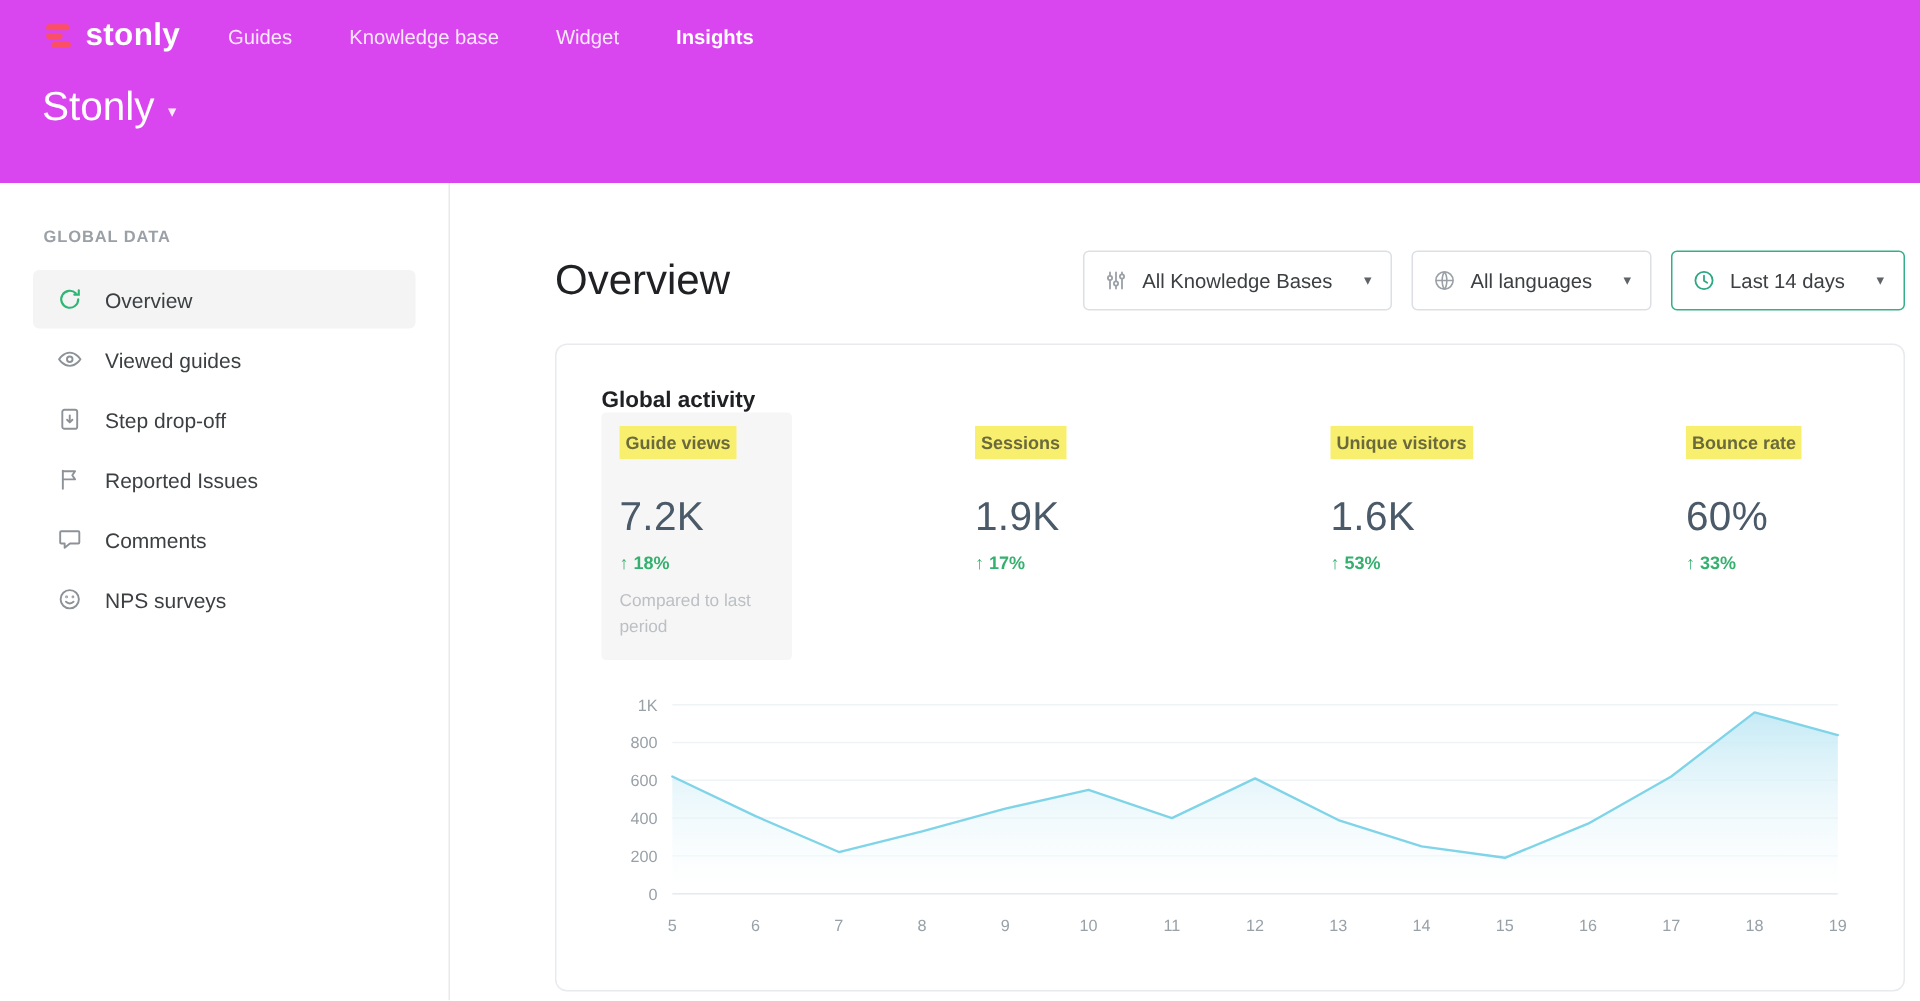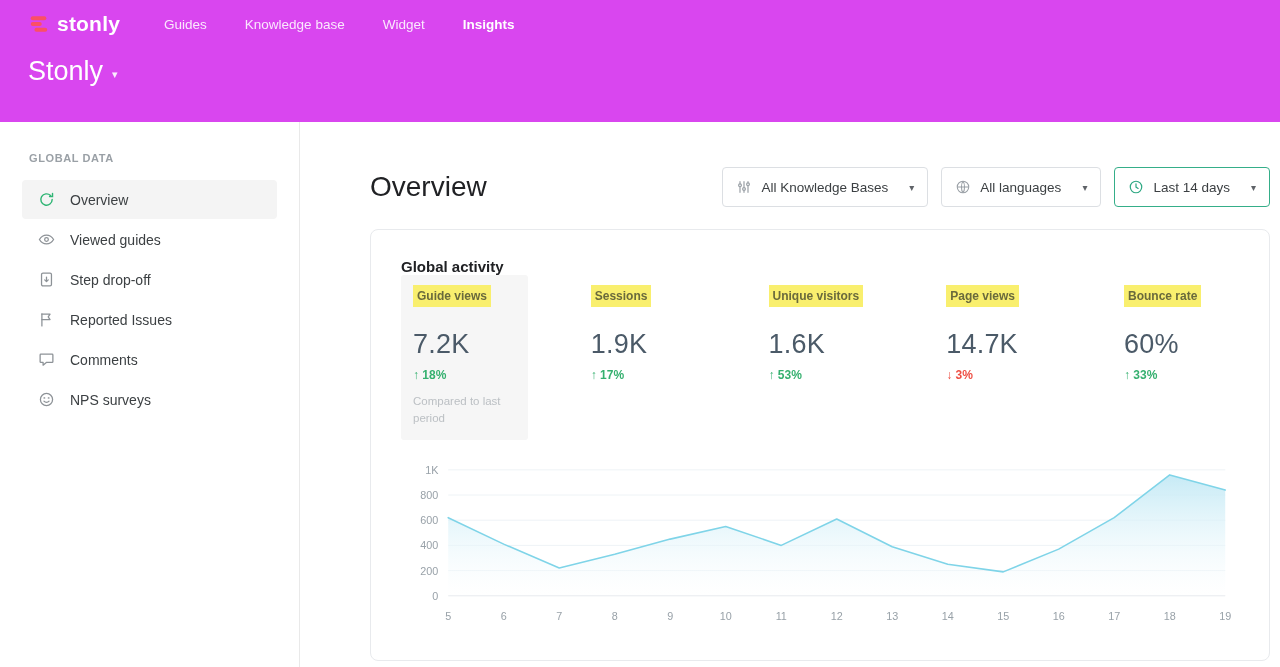--- a/index.html
+++ b/index.html
@@ -4,21 +4,21 @@
 <style>
   * { box-sizing: border-box; margin: 0; padding: 0; }
   html, body { width: 1280px; height: 667px; overflow: hidden; }
   body { font-family: "Liberation Sans", "DejaVu Sans", sans-serif; background: #ffffff; color: #202124; }
 
   
   .header { height: 122px; background: #d946ef; padding: 12px 28px 0 28px; color: #fff; }
   .nav-row { display: flex; align-items: center; }
   .brand { display: flex; align-items: center; gap: 7px; font-size: 21px; font-weight: 700; letter-spacing: 0.2px; cursor: pointer; }
   .brand svg { display: block; }
-  .top-nav { display: flex; align-items: center; margin-left: 44px; gap: 38px; }
+  .top-nav { display: flex; align-items: center; margin-left: 32px; gap: 38px; }
   .top-nav a { color: rgba(255,255,255,0.88); font-size: 13.5px; text-decoration: none; cursor: pointer; }
   .top-nav a.active { color: #ffffff; font-weight: 700; }
   .workspace-row { margin-top: 20px; display: flex; align-items: center; gap: 9px; }
   .workspace-title { font-size: 27px; font-weight: 500; }
   .ws-caret { font-size: 11px; opacity: 0.9; cursor: pointer; padding-top: 6px; }
 
   
   .body-wrap { display: flex; height: 545px; }
 
   
@@ -210,25 +210,20 @@
         <div class="metric up">
           <div class="mlabel"><span class="hl">Sessions</span></div>
           <div class="mvalue">1.9K</div>
           <div class="mchange"><span class="arrow">↑</span> <span>17%</span></div>
         </div>
         <div class="metric up">
           <div class="mlabel"><span class="hl">Unique visitors</span></div>
           <div class="mvalue">1.6K</div>
           <div class="mchange"><span class="arrow">↑</span> <span>53%</span></div>
         </div>
-        <div class="metric down">
-          <div class="mlabel"><span class="hl">Page views</span></div>
-          <div class="mvalue">14.7K</div>
-          <div class="mchange"><span class="arrow">↓</span> <span>3%</span></div>
-        </div>
         <div class="metric up">
           <div class="mlabel"><span class="hl">Bounce rate</span></div>
           <div class="mvalue">60%</div>
           <div class="mchange"><span class="arrow">↑</span> <span>33%</span></div>
         </div>
       </div>
 
       <div class="chart-wrap">
         <svg id="chart-svg" viewBox="0 0 852 170">
             <defs>

